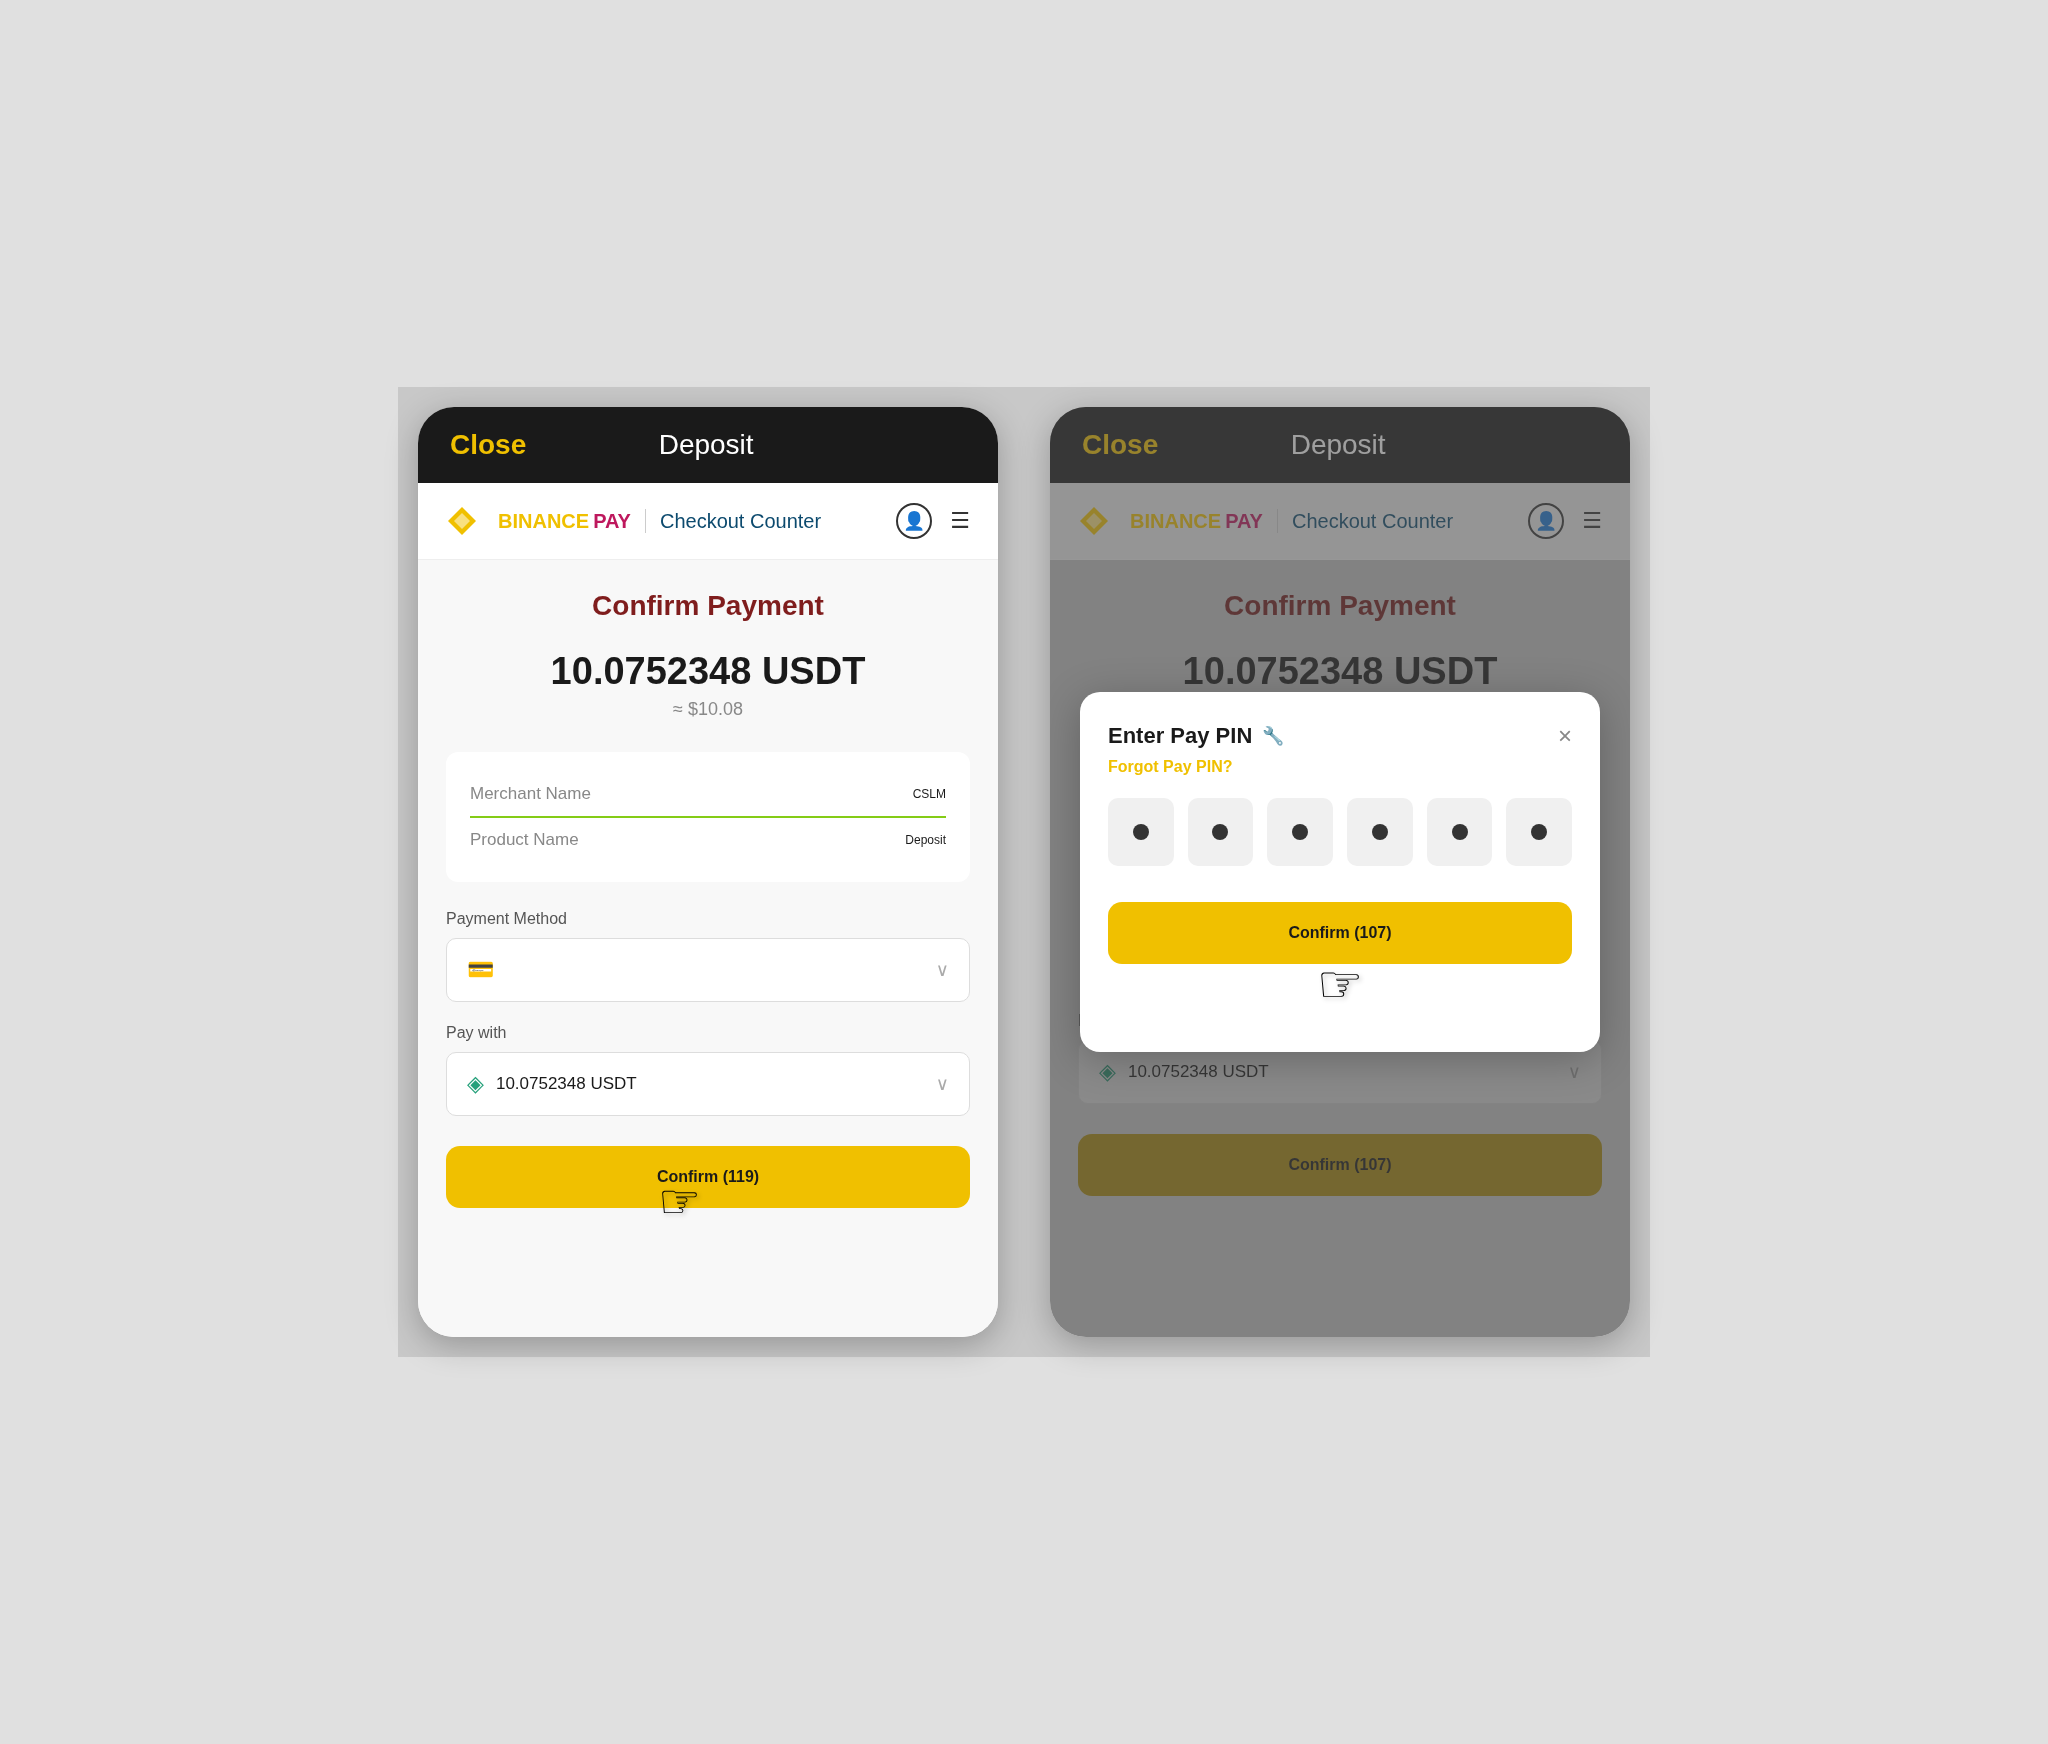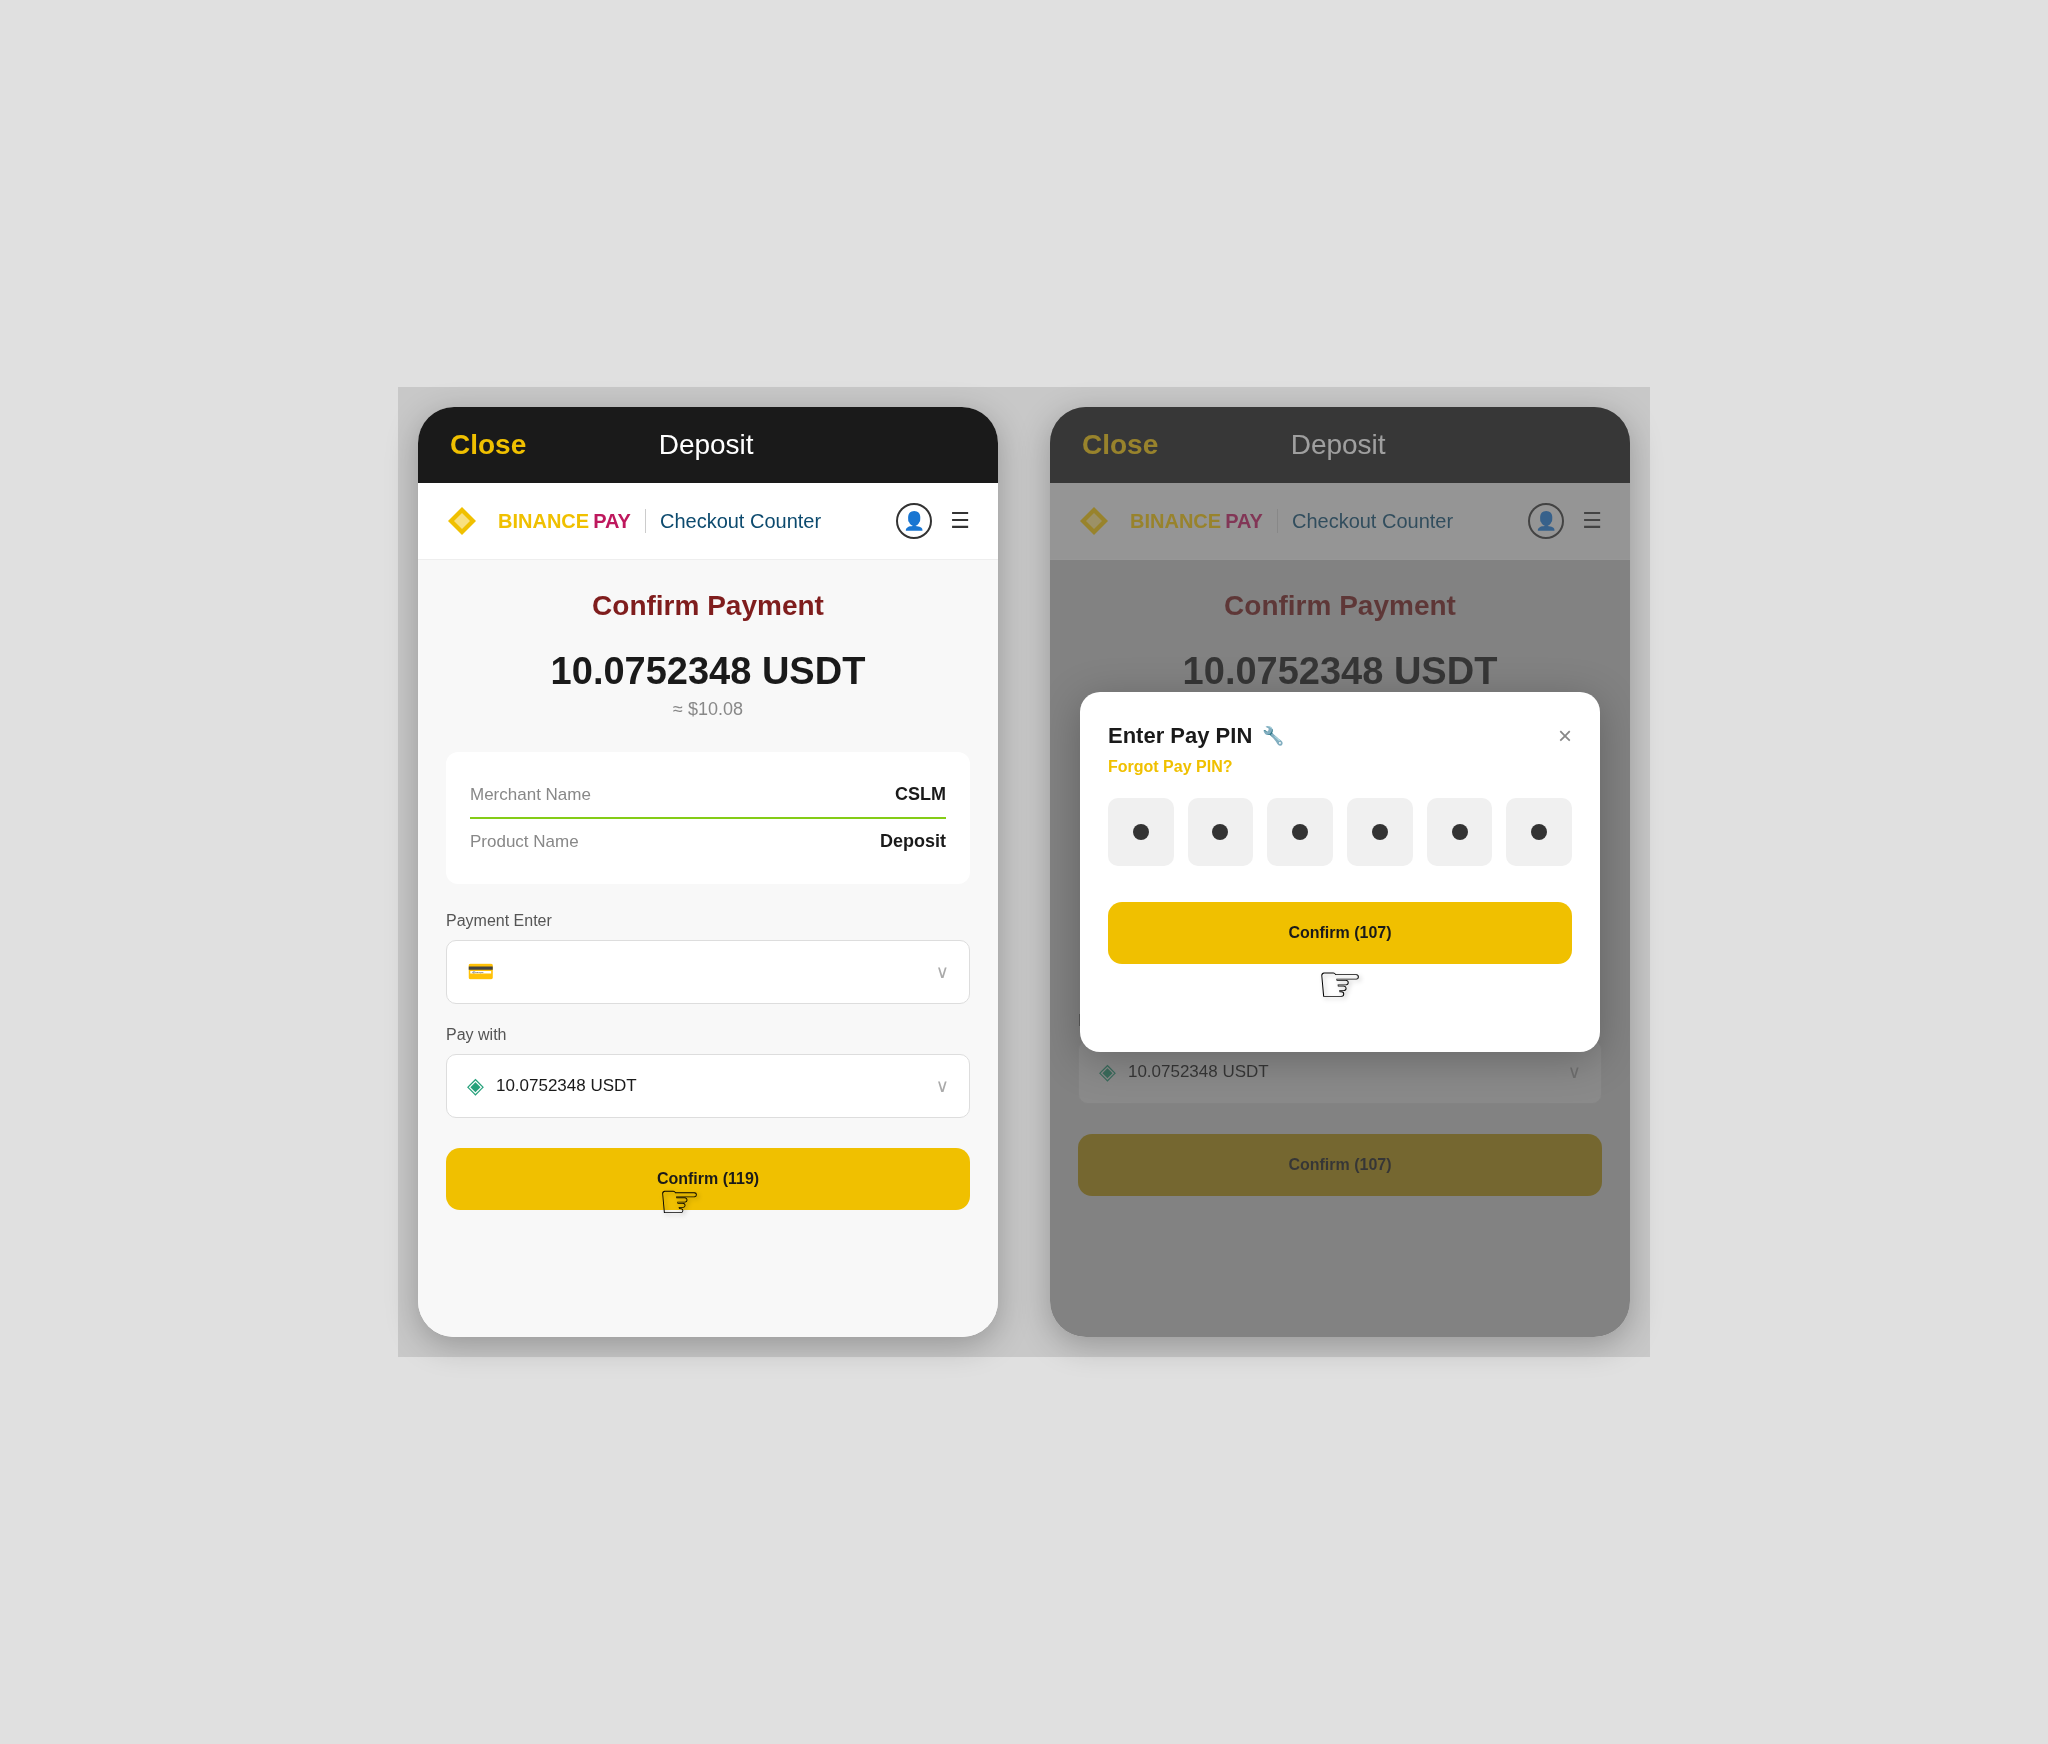--- a/index.html
+++ b/index.html
@@ -166,22 +166,22 @@
       border-bottom: 2px solid #84cc16;
     }
     .info-row:last-child {
       border-bottom: none;
     }
     .info-label {
       font-size: 17px;
       color: #888;
     }
     .info-value {
-      font-size: 18px;
-      font-weight: 700;
+      font-size: 12px;
+      font-weight: 400;
       color: #1a1a1a;
     }
 
     .section-label {
       font-size: 16px;
       color: #555;
       margin-bottom: 10px;
       font-weight: 500;
     }
 
@@ -372,21 +372,21 @@
         <div class="info-row">
           <span class="info-label">Merchant Name</span>
           <span class="info-value">CSLM</span>
         </div>
         <div class="info-row">
           <span class="info-label">Product Name</span>
           <span class="info-value">Deposit</span>
         </div>
       </div>
 
-      <div class="section-label">Payment Enter</div>
+      <div class="section-label">Payment Method</div>
       <div class="dropdown-box">
         <div class="dropdown-left">
           <span class="card-icon">💳</span>
         </div>
         <span class="dropdown-arrow">∨</span>
       </div>
 
       <div class="section-label">Pay with</div>
       <div class="dropdown-box">
         <div class="dropdown-left">

